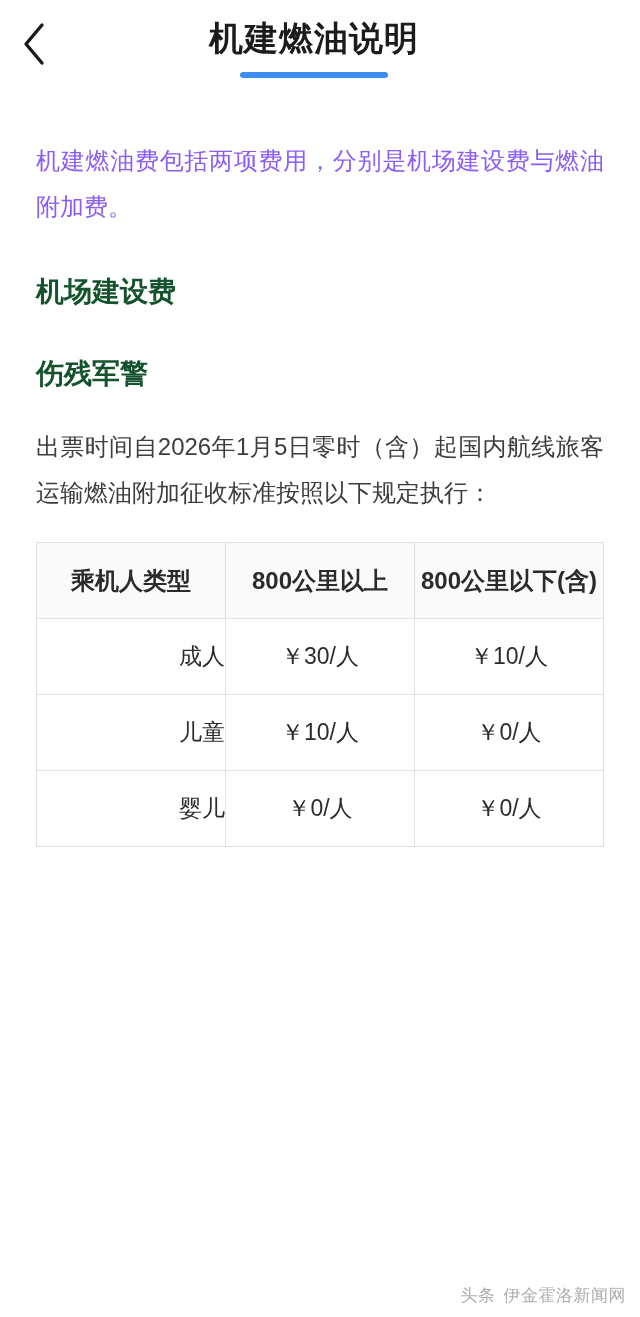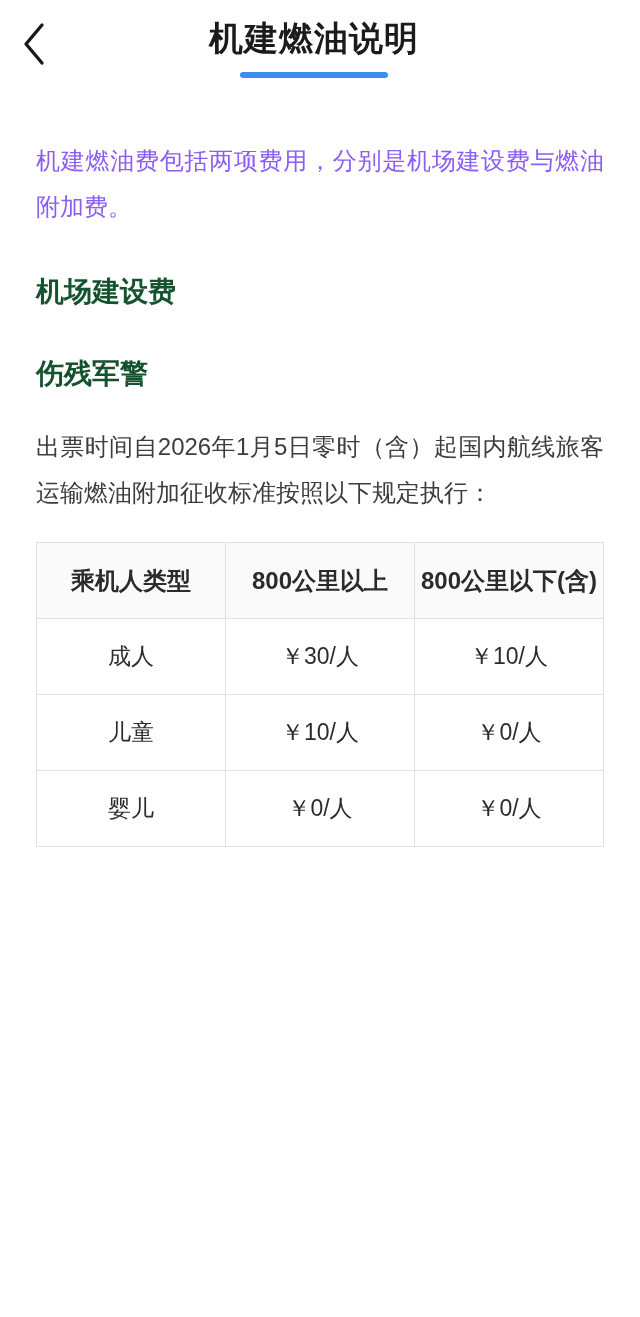--- a/index.html
+++ b/index.html
@@ -96,20 +96,21 @@
     height: 76px;
     font-weight: normal;
   }
   .fee-table thead th {
     background: #fafafa;
     font-weight: bold;
     font-size: 24px;
   }
   .fee-table tbody td:first-child {
     color: #2b2b2b;
+    text-align: right;
   }
 
   
   .watermark {
     position: absolute;
     right: 14px;
     bottom: 10px;
     display: flex;
     align-items: center;
     gap: 8px;
@@ -175,14 +176,18 @@
         </tr>
         <tr>
           <td>婴儿</td>
           <td>￥0/人</td>
           <td>￥0/人</td>
         </tr>
       </tbody>
     </table>
   </div>
 
+  <div class="watermark">
+    <span class="wm-logo">头条</span>
+    <span class="wm-text">伊金霍洛新闻网</span>
+  </div>
 
 </div>
 
 </body></html>

